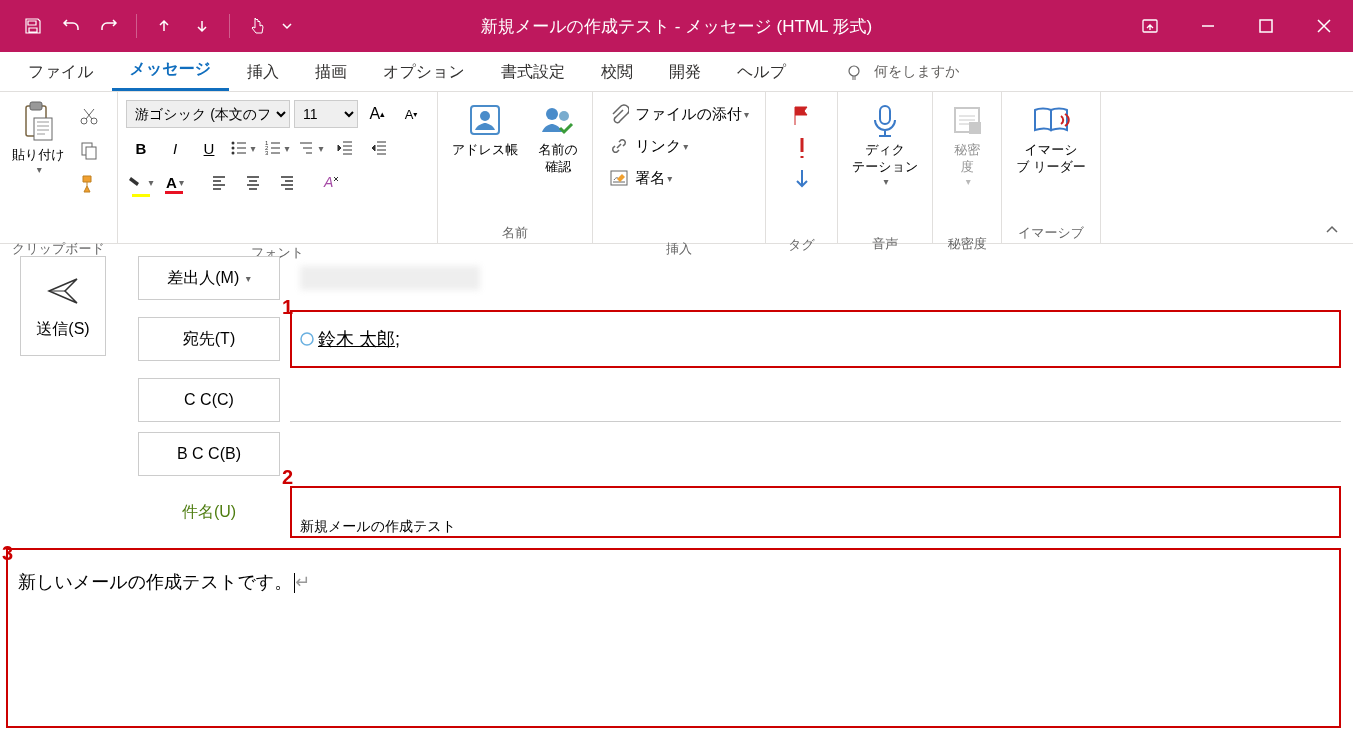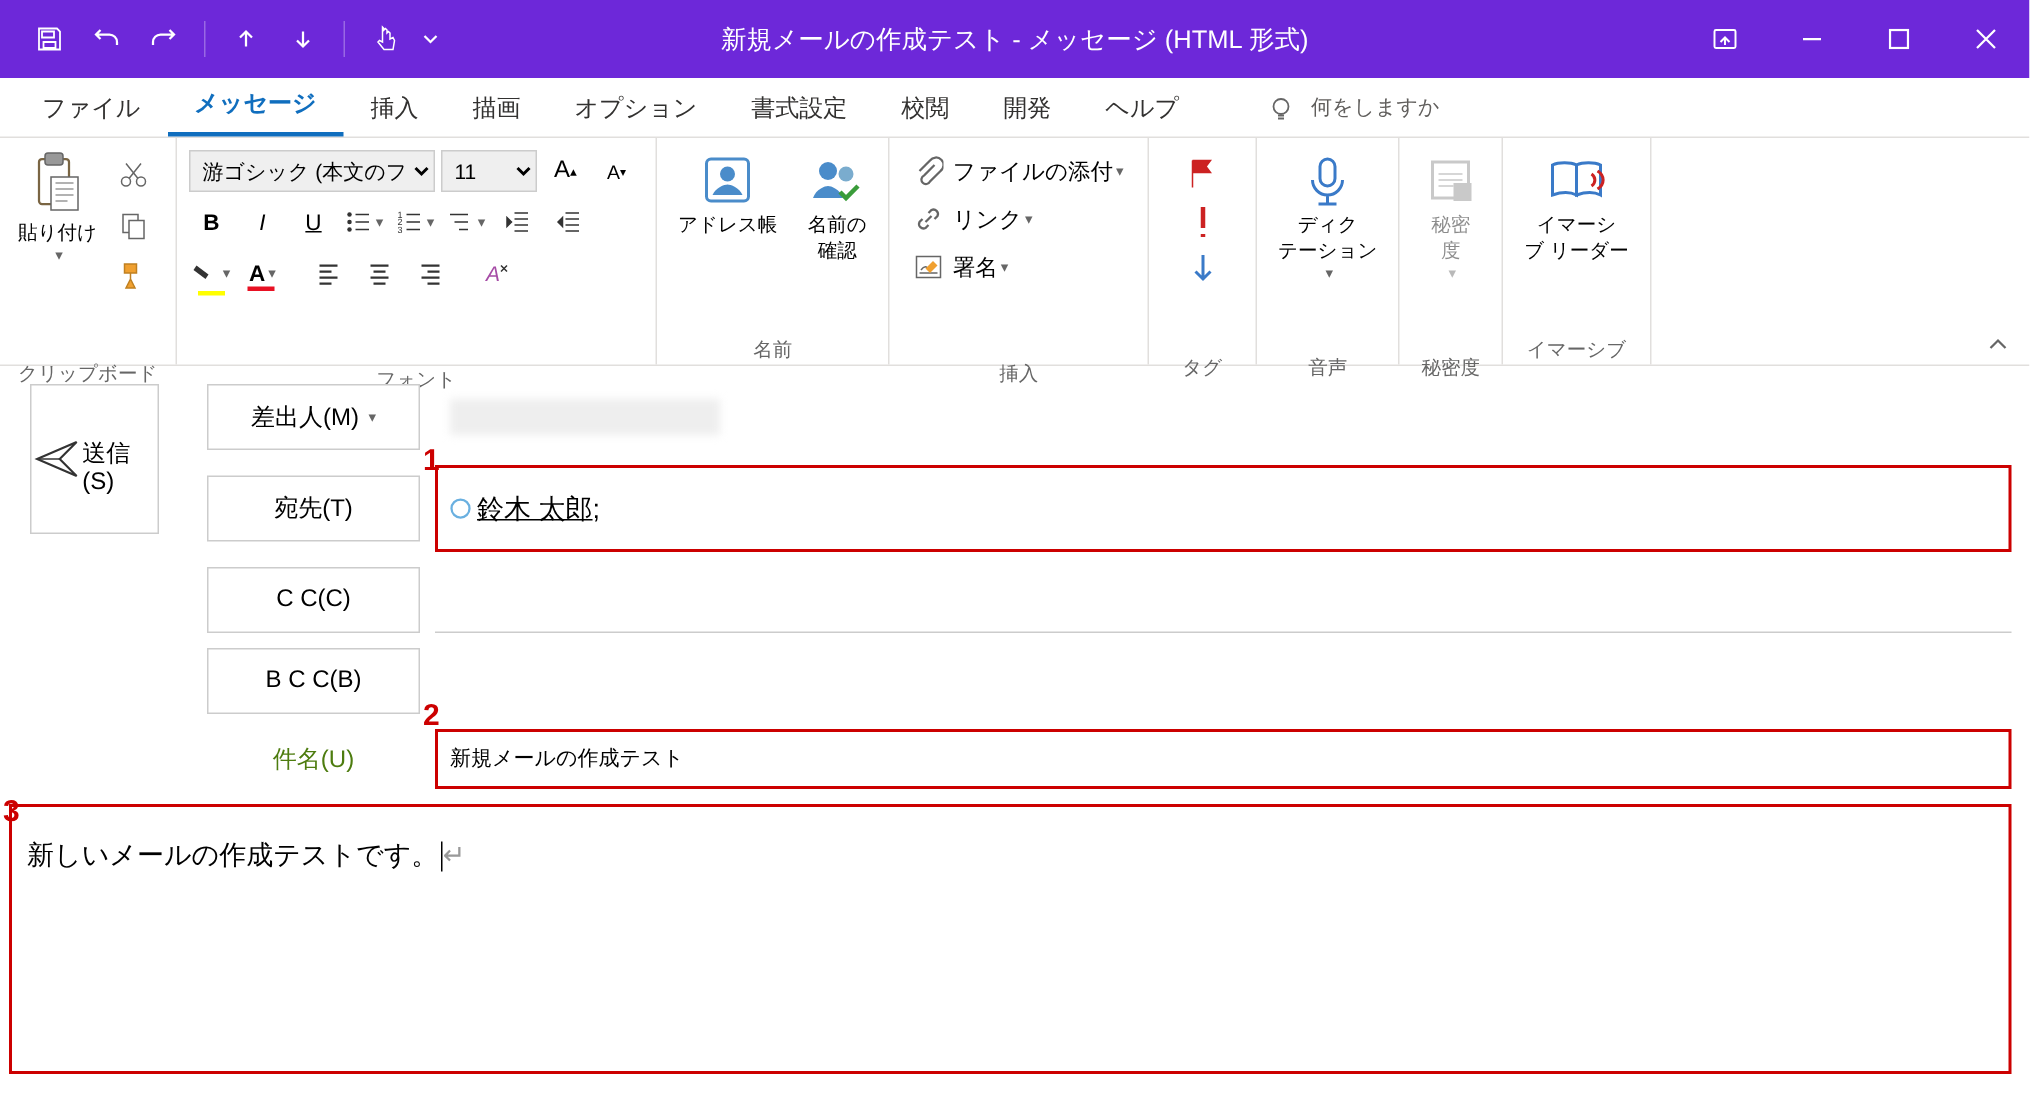--- a/index.html
+++ b/index.html
@@ -1,19 +1,19 @@
 <!DOCTYPE html>
 <html><head>
 <meta charset="utf-8">
 <style>
 * { box-sizing: border-box; margin: 0; padding: 0; }
 body { font-family: "Yu Gothic UI", "Meiryo", sans-serif; font-size: 14px; background: #fff; width: 1353px; height: 743px; overflow: hidden; }
 
 
-.titlebar { background: #6d28d9; height: 52px; display: flex; align-items: center; color: #fff; position: relative; }
+.titlebar { background: #be185d; height: 52px; display: flex; align-items: center; color: #fff; position: relative; }
 .qat { display: flex; gap: 4px; padding-left: 16px; align-items: center; }
 .qat-item { width: 34px; height: 34px; display: flex; align-items: center; justify-content: center; cursor: pointer; }
 .qat-sep { width: 1px; height: 24px; background: rgba(255,255,255,0.3); margin: 0 6px; }
 .window-title { position: absolute; left: 50%; transform: translateX(-50%); font-size: 17px; white-space: nowrap; }
 .window-controls { position: absolute; right: 0; display: flex; }
 .wc-btn { width: 58px; height: 52px; display: flex; align-items: center; justify-content: center; cursor: pointer; }
 
 
 .tabs { display: flex; height: 40px; background: #fff; border-bottom: 1px solid #e1dfdd; align-items: flex-end; padding-left: 10px; }
 .tab { padding: 8px 18px; font-size: 16px; color: #323130; cursor: pointer; }
@@ -45,30 +45,30 @@
 
 
 .vert-btn { display: flex; flex-direction: column; align-items: center; padding: 4px 10px; cursor: pointer; }
 .vert-btn-label { font-size: 13px; text-align: center; margin-top: 2px; line-height: 1.3; }
 .menu-item { display: flex; align-items: center; padding: 4px 8px; cursor: pointer; font-size: 15px; white-space: nowrap; }
 .menu-item-icon { margin-right: 6px; }
 .menu-col { display: flex; flex-direction: column; gap: 4px; }
 
 
 .compose { position: relative; padding: 12px 12px 0 20px; }
-.send-btn { position: absolute; left: 20px; top: 12px; width: 86px; height: 100px; border: 1px solid #ccc; display: flex; flex-direction: row; align-items: center; justify-content: center; cursor: pointer; }
+.send-btn { position: absolute; left: 20px; top: 12px; width: 86px; height: 100px; border: 1px solid #ccc; display: flex; flex-direction: column; align-items: center; justify-content: center; cursor: pointer; }
 .send-label { margin-top: 10px; font-size: 16px; }
 .fields { margin-left: 118px; }
 .field-row { display: flex; align-items: center; margin-bottom: 10px; }
 .field-btn { width: 142px; height: 44px; border: 1px solid #ccc; display: flex; align-items: center; justify-content: center; font-size: 16px; cursor: pointer; background: #fff; }
 .field-label { width: 142px; text-align: center; font-size: 16px; color: #4d7c0f; }
 .field-input { flex: 1; height: 44px; padding: 0 10px; font-size: 16px; border: none; margin-left: 10px; }
 .field-input.bordered { border-bottom: 1px solid #ccc; }
 .to-field { border: 2px solid #cc0000; margin-left: 10px; flex: 1; height: 58px; display: flex; align-items: center; padding: 0 8px; position: relative; }
-.subject-field { border: 2px solid #cc0000; margin-left: 10px; flex: 1; height: 40px; display: flex; align-items: center; padding: 0 8px; font-family: Liberation Mono, monospace; }
+.subject-field { border: 2px solid #cc0000; margin-left: 10px; flex: 1; height: 52px; display: flex; align-items: flex-end; padding: 0 8px; font-family: Liberation Mono, monospace; }
 .recipient { font-size: 18px; display: flex; align-items: center; }
 .recipient-name { text-decoration: underline; margin-left: 4px; }
 .blur-box { width: 180px; height: 24px; background: #eee; filter: blur(3px); }
 .body-area { border: 2px solid #cc0000; margin-top: 10px; padding: 20px 10px; min-height: 180px; font-size: 18px; position: relative; }
 .cursor { display: inline-block; width: 1px; height: 20px; background: #000; vertical-align: middle; margin-left: 2px; }
 .para-mark { color: #999; }
 
 
 .ann { position: absolute; color: #cc0000; font-weight: bold; font-size: 20px; }
 

